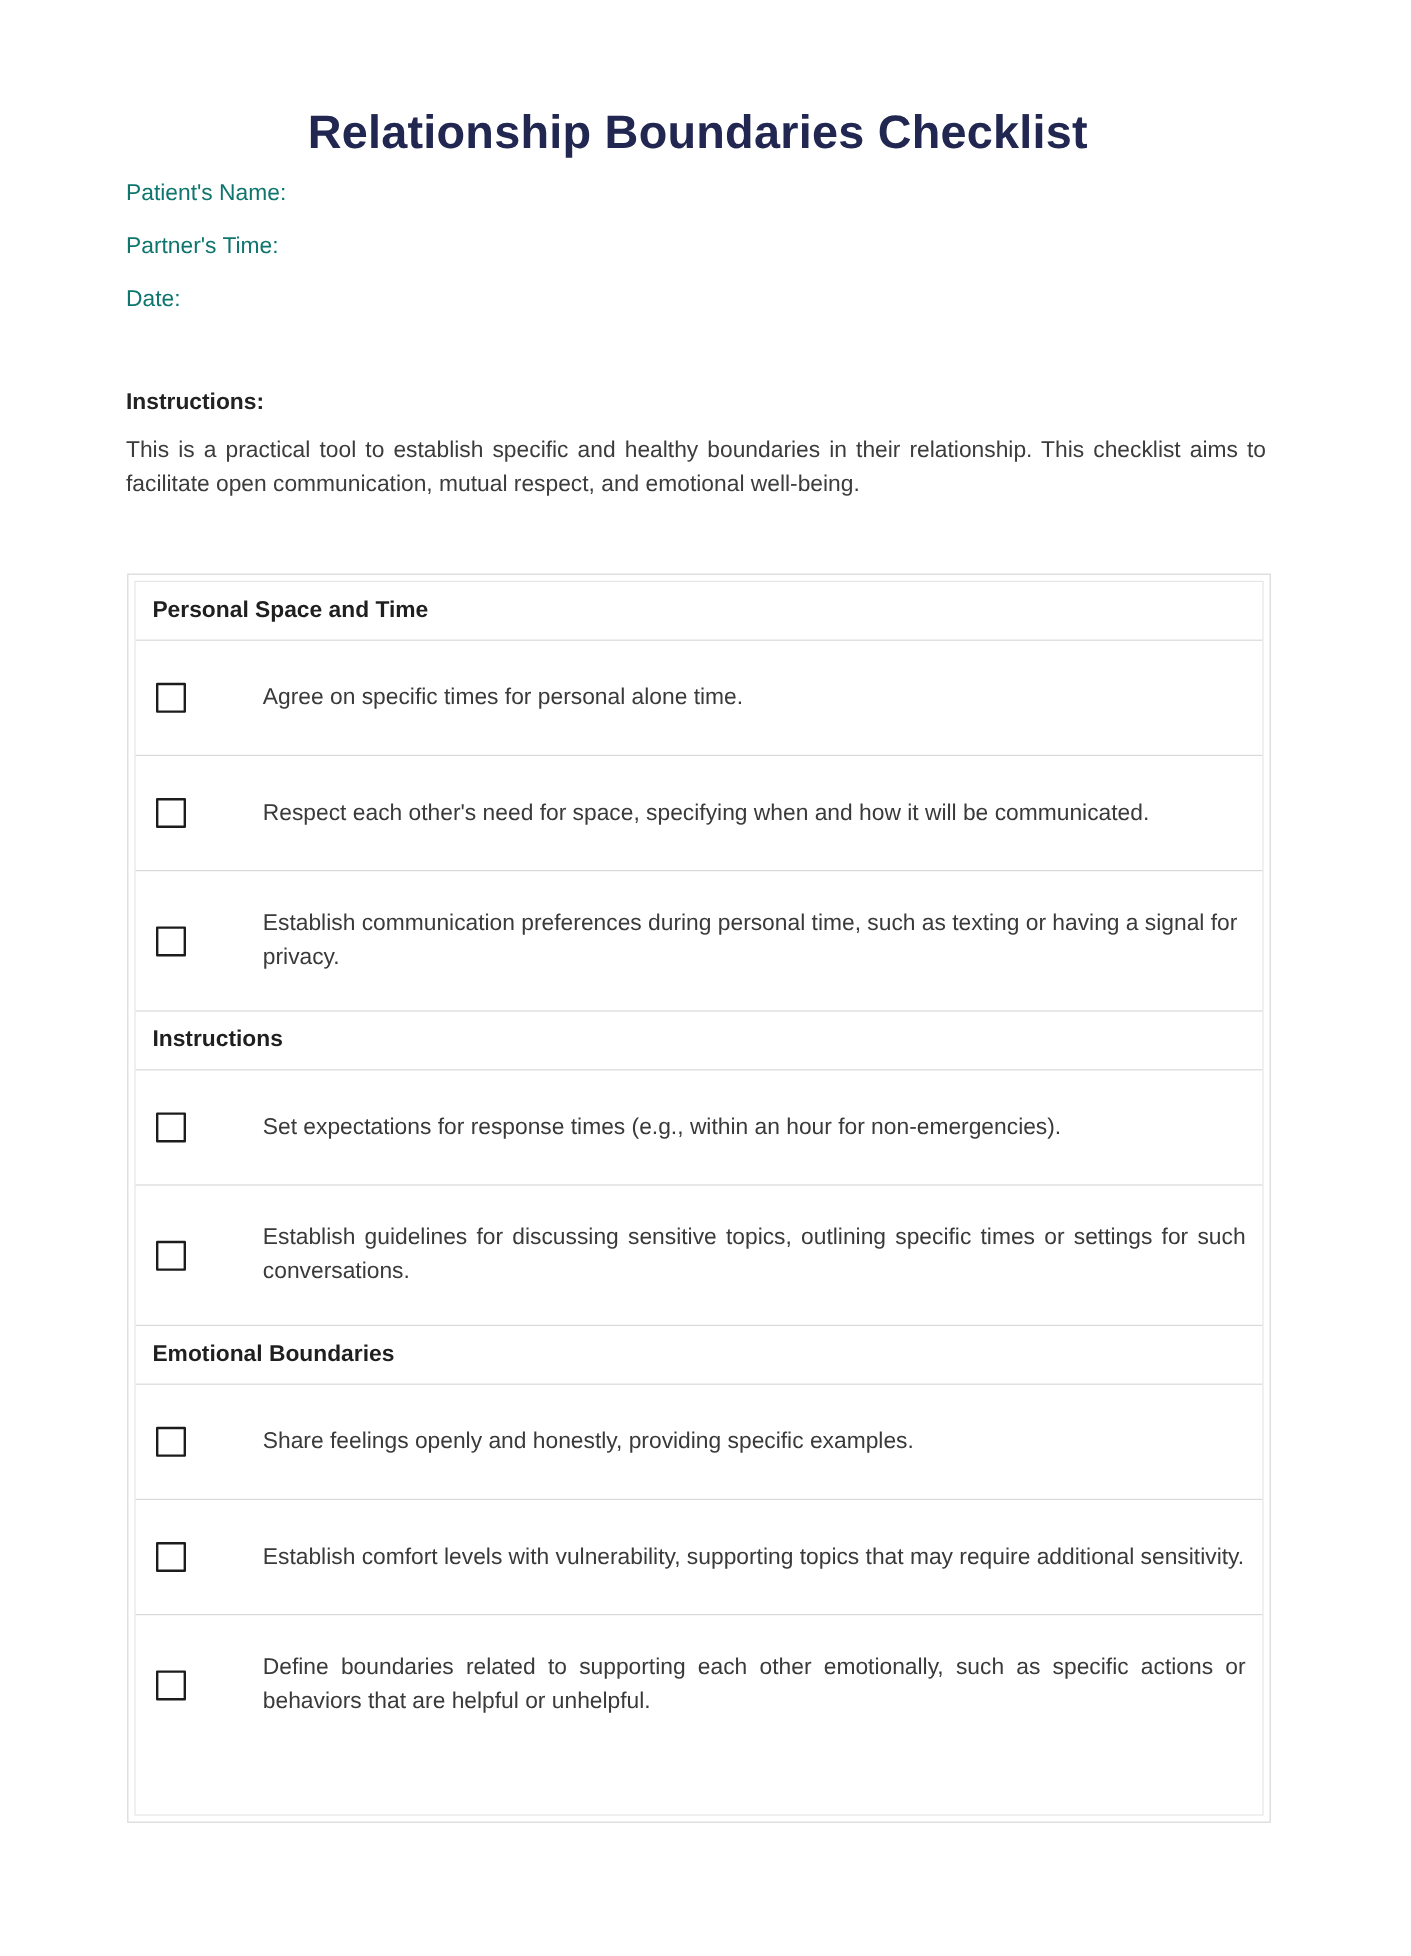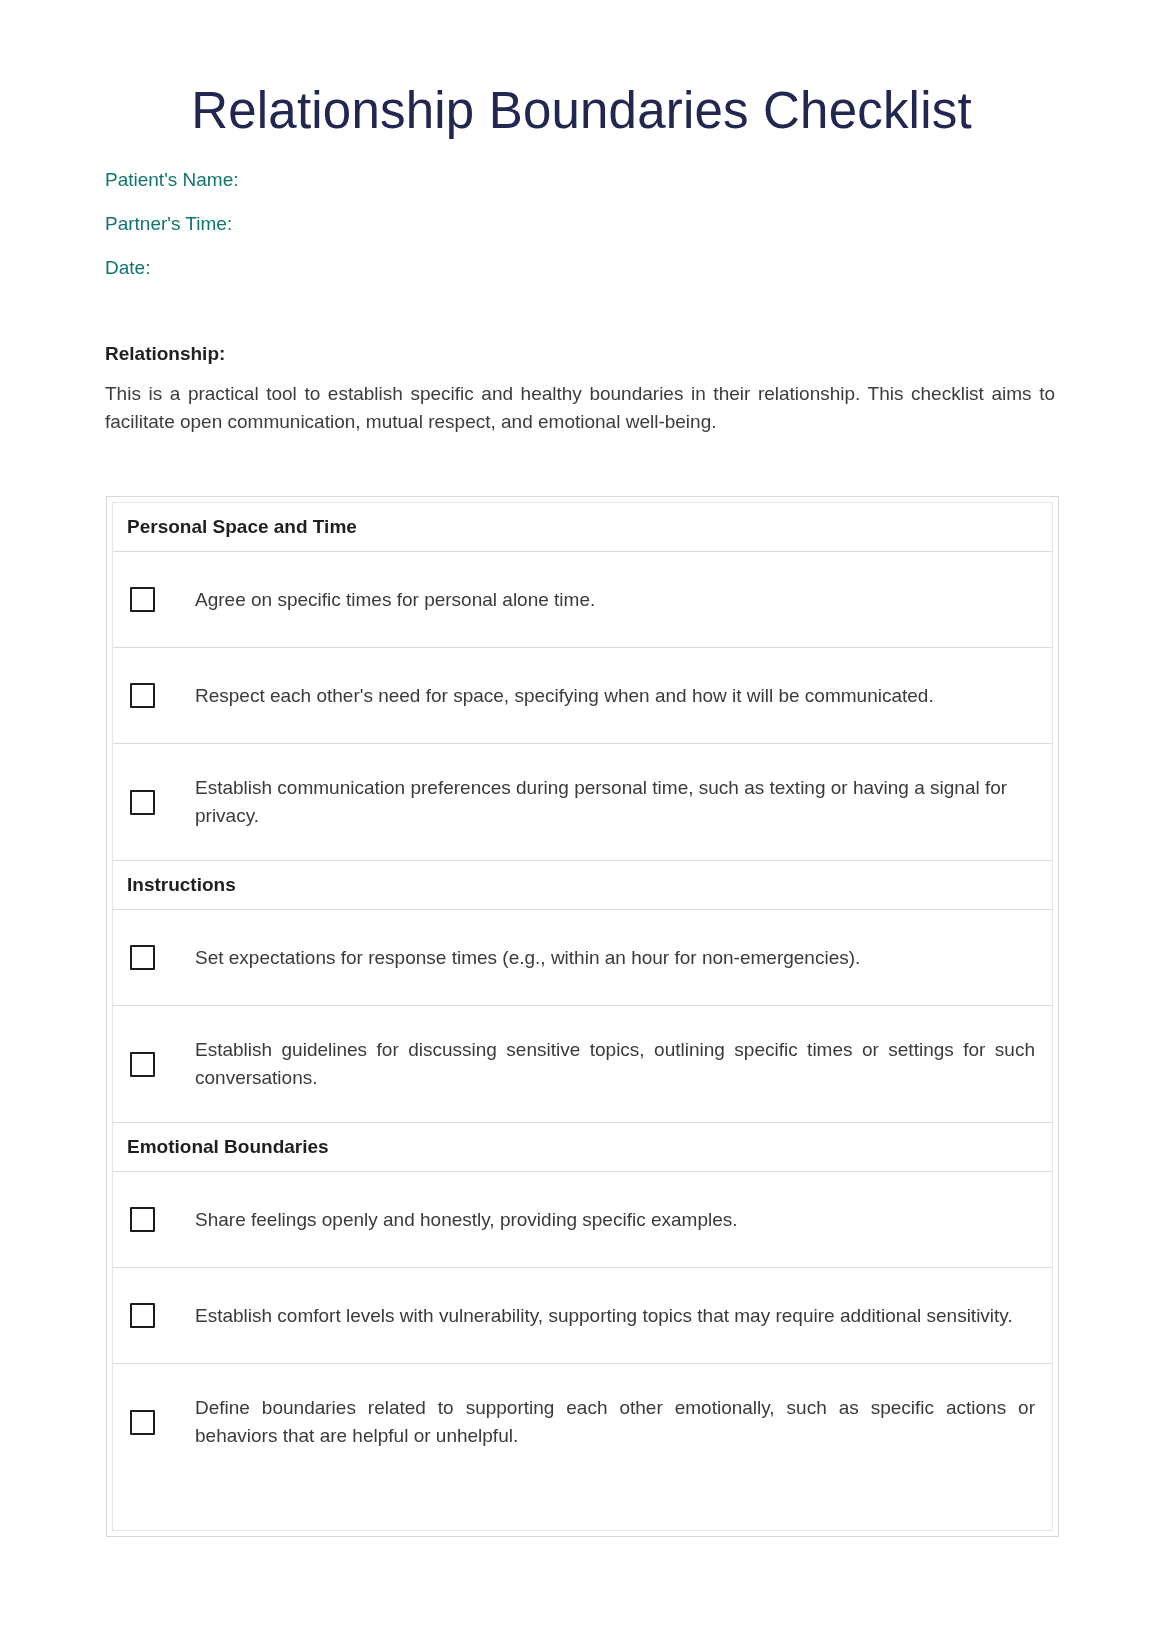--- a/index.html
+++ b/index.html
@@ -13,25 +13,25 @@
     overflow: hidden;
     font-family: "Liberation Sans", "DejaVu Sans", sans-serif;
     color: var(--body-text, #3c3c3c);
   }
   .page {
     box-sizing: border-box;
     width: 1176px;
     padding: 88px 118px 0 105px;
   }
   .doc-title {
-    margin: 0 0 36px 0;
+    margin: 0 0 18px 0;
     text-align: center;
-    font-size: 51px;
+    font-size: 39px;
     line-height: 46px;
-    font-weight: normal;
+    font-weight: bold;
     letter-spacing: 0.2px;
     color: var(--title-color, #212750);
   }
   .field {
     margin: 0 0 24px 0;
     font-size: 19px;
     line-height: 20px;
     color: #0f766e;
   }
   .fields { margin-bottom: 64px; }
@@ -73,20 +73,21 @@
     line-height: 24px;
     font-weight: bold;
     color: #1f1f1f;
   }
   .item-row {
     box-sizing: border-box;
     display: flex;
     align-items: center;
     min-height: 96px;
     padding: 30px 14px 30px 0;
+    gap: 24px;
   }
   .item-row.last { padding-bottom: 80px; }
   .checkbox {
     flex: none;
     box-sizing: border-box;
     width: 25px;
     height: 25px;
     margin-left: 17px;
     border: 2.5px solid var(--checkbox-color, #1c1c1c);
     border-radius: 1px;
@@ -108,21 +109,21 @@
 <div class="page">
 
   <h1 class="doc-title">Relationship Boundaries Checklist</h1>
 
   <div class="fields">
     <p class="field">Patient's Name:</p>
     <p class="field">Partner's Time:</p>
     <p class="field">Date:</p>
   </div>
 
-  <p class="instructions-heading">Relationship:</p>
+  <p class="instructions-heading">Instructions:</p>
 
   <p class="instructions-body">This is a practical tool to establish specific and healthy boundaries in their relationship. This checklist aims to facilitate open communication, mutual respect, and emotional well-being.</p>
 
   <div class="checklist-outer">
     <div class="checklist-inner" id="checklist-body">
         <div class="row header-row"><span class="section-title">Personal Space and Time</span></div>
         <div class="row item-row">
           <span class="checkbox" role="checkbox" aria-checked="false"></span>
           <span class="item-text">Agree on specific times for personal alone time.</span>
         </div>

